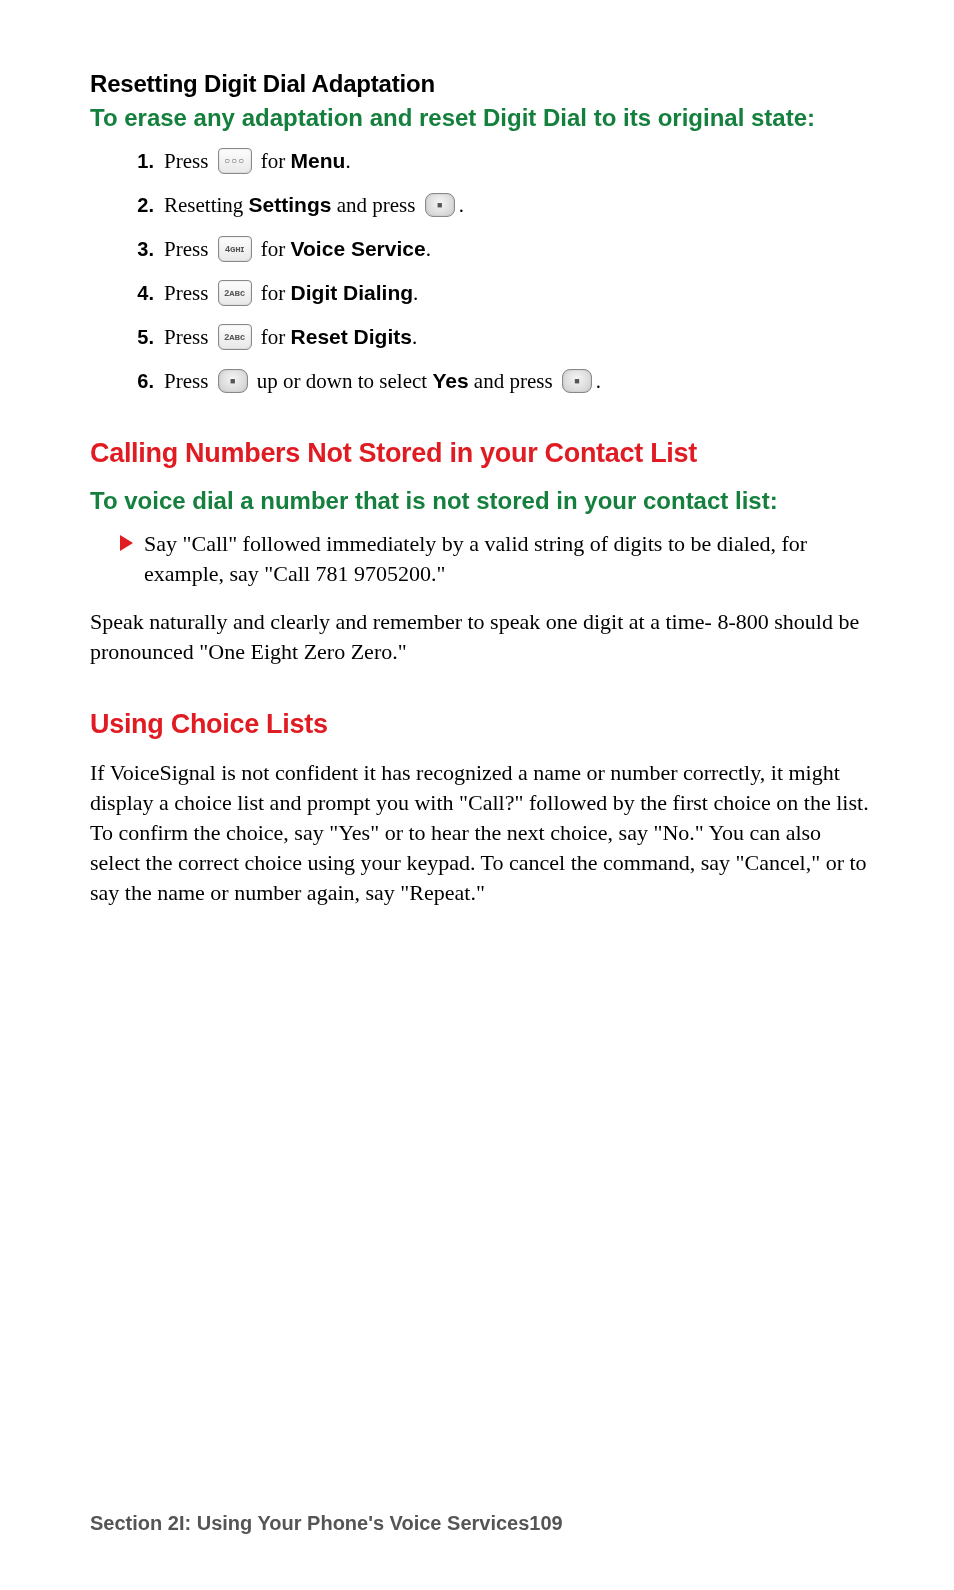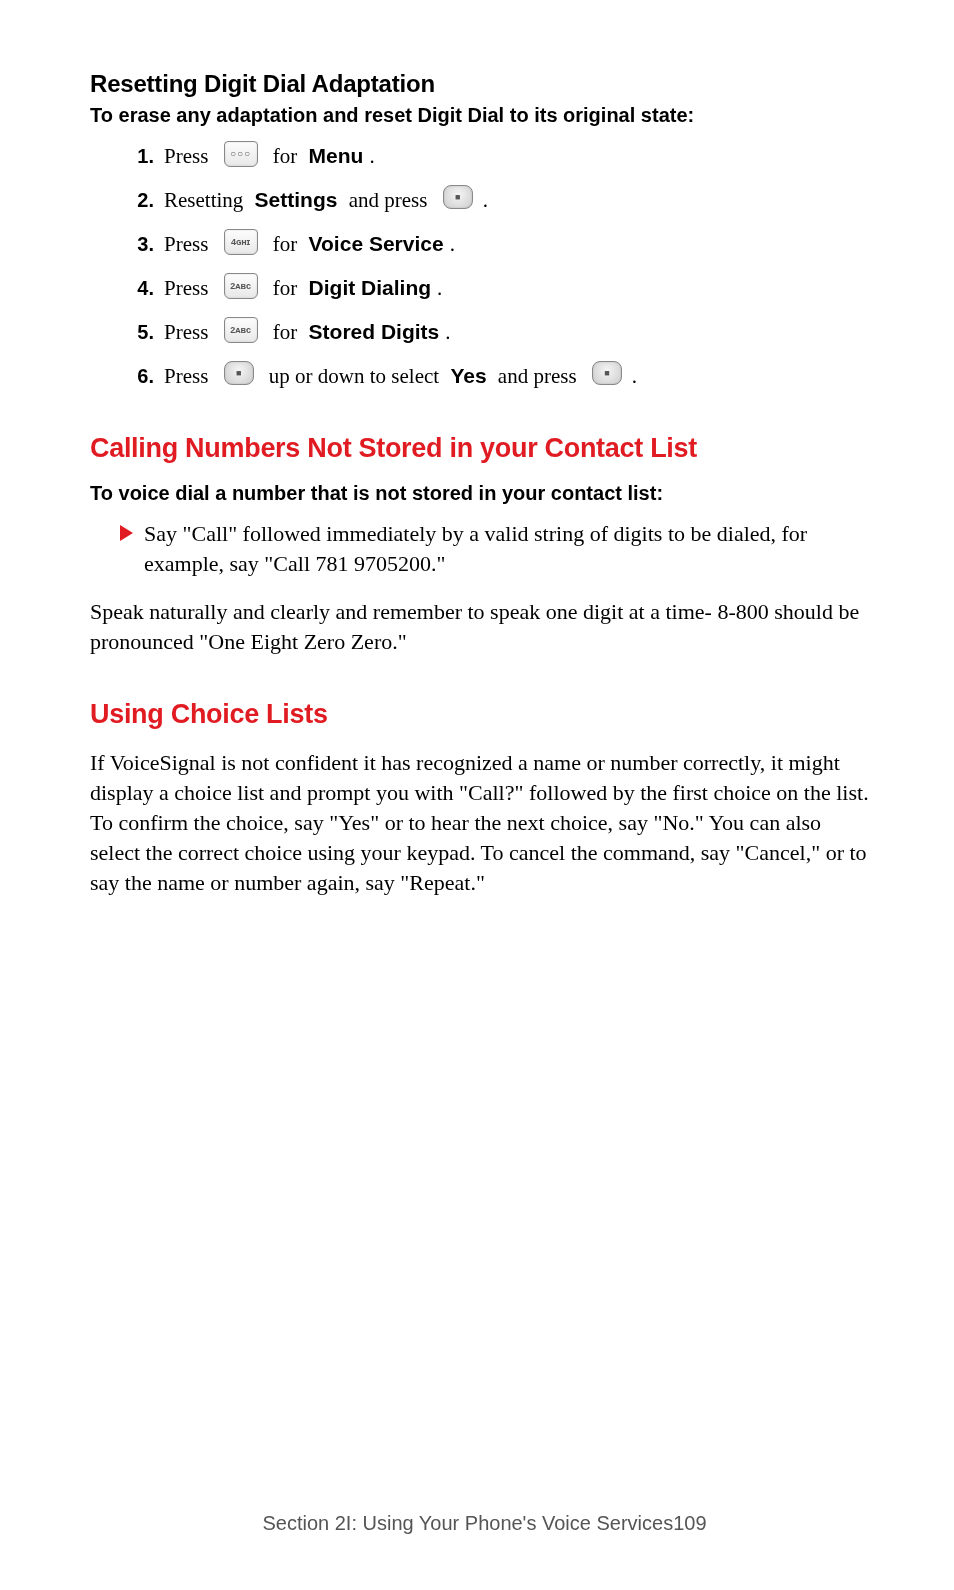--- a/index.html
+++ b/index.html
@@ -13,42 +13,42 @@
     .subhead-black {
       font-family: 'Helvetica Neue', Helvetica, Arial, sans-serif;
       font-weight: 700;
       font-size: 24px;
       margin-bottom: 6px;
       letter-spacing: -0.2px;
     }
     .intro {
       font-family: 'Helvetica Neue', Helvetica, Arial, sans-serif;
       font-weight: 700;
-      font-size: 20px;
-      color: #000000;
+      font-size: 24px;
+      color: #15803d;
       margin-bottom: 14px;
     }
     .ol { list-style: none; padding-left: 40px; }
     .ol li {
       display: flex;
       align-items: center;
       margin-bottom: 14px;
       font-size: 21px;
       line-height: 30px;
     }
     .num {
       font-family: 'Helvetica Neue', Helvetica, Arial, sans-serif;
       font-weight: 700;
       font-size: 20px;
       width: 34px;
       flex-shrink: 0;
       text-align: right;
       padding-right: 10px;
     }
-    .li-body { display: flex; flex-wrap: wrap; align-items: flex-start; gap: 6px; }
+    .li-body { display: flex; flex-wrap: wrap; align-items: center; gap: 0; }
     .li-body > span { white-space: pre; }
     .serif { font-family: Georgia, 'Times New Roman', serif; }
     .b { font-weight: 700; font-family: 'Helvetica Neue', Helvetica, Arial, sans-serif; }
     .key-btn {
       display: inline-flex;
       align-items: center;
       justify-content: center;
       width: 34px; height: 26px;
       margin: 0 4px;
       border: 1px solid #888;
@@ -86,23 +86,23 @@
     }
     .body-para {
       font-family: Georgia, 'Times New Roman', serif;
       font-size: 22px;
       line-height: 30px;
       margin-bottom: 14px;
     }
     .footer {
       position: absolute;
       left: 90px; right: 75px; bottom: 55px;
-      display: flex; justify-content: center;
+      display: flex; justify-content: flex-start;
       font-family: 'Helvetica Neue', Helvetica, Arial, sans-serif;
-      font-weight: 400;
+      font-weight: 700;
       font-size: 20px;
       color: #555;
     }
   </style>
 </head>
 <body>
 
 <div class="subhead-black">Resetting Digit Dial Adaptation</div>
 <div class="intro">To erase any adaptation and reset Digit Dial to its original state:</div>
 
@@ -146,21 +146,21 @@
       <span class="b">Digit Dialing</span>
       <span class="serif">.</span>
     </span>
   </li>
   <li>
     <span class="num">5.</span>
     <span class="li-body">
       <span class="serif">Press </span>
       <span class="key-btn"><span class="key-glyph">2ᴀʙᴄ</span></span>
       <span class="serif"> for </span>
-      <span class="b">Stored Digits</span>
+      <span class="b">Reset Digits</span>
       <span class="serif">.</span>
     </span>
   </li>
   <li>
     <span class="num">6.</span>
     <span class="li-body">
       <span class="serif">Press </span>
       <span class="key-btn rounded"><span class="key-glyph">■</span></span>
       <span class="serif"> up or down to select </span>
       <span class="b">Yes</span>

